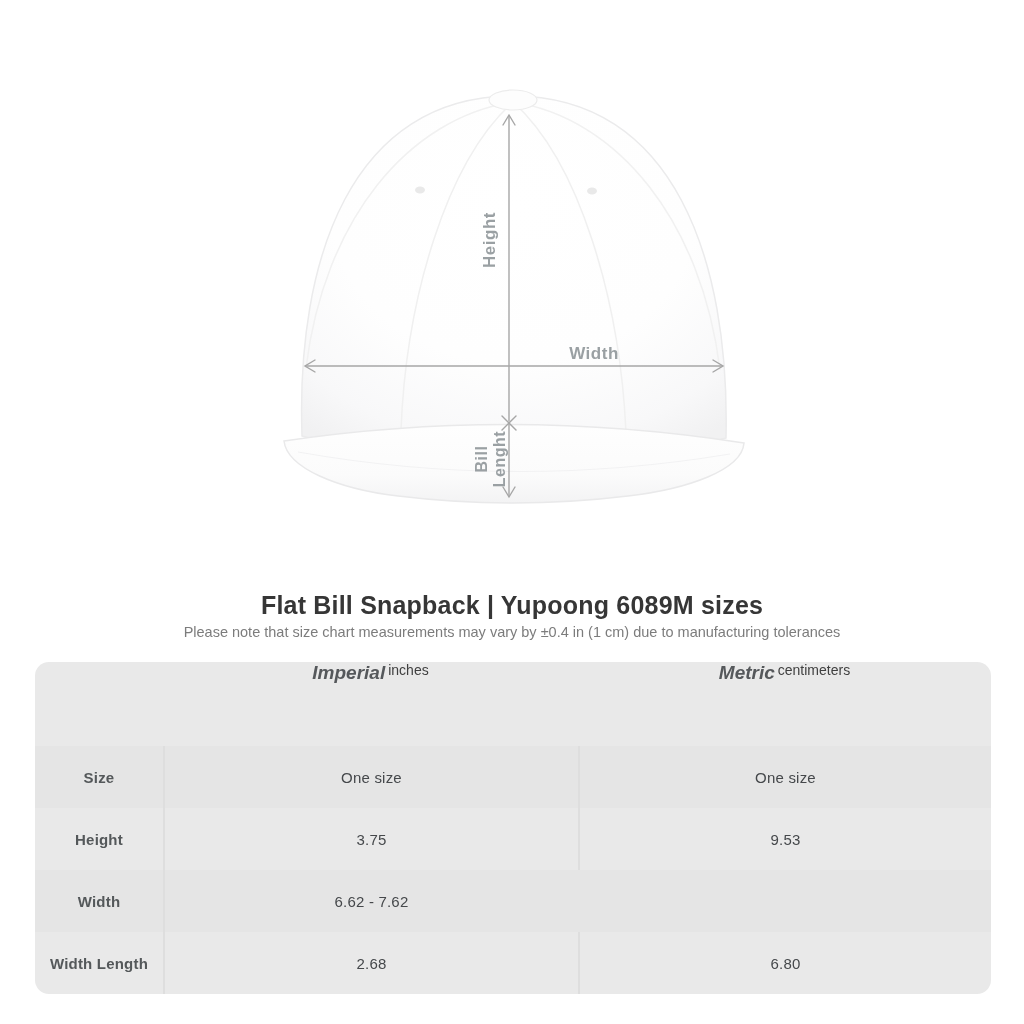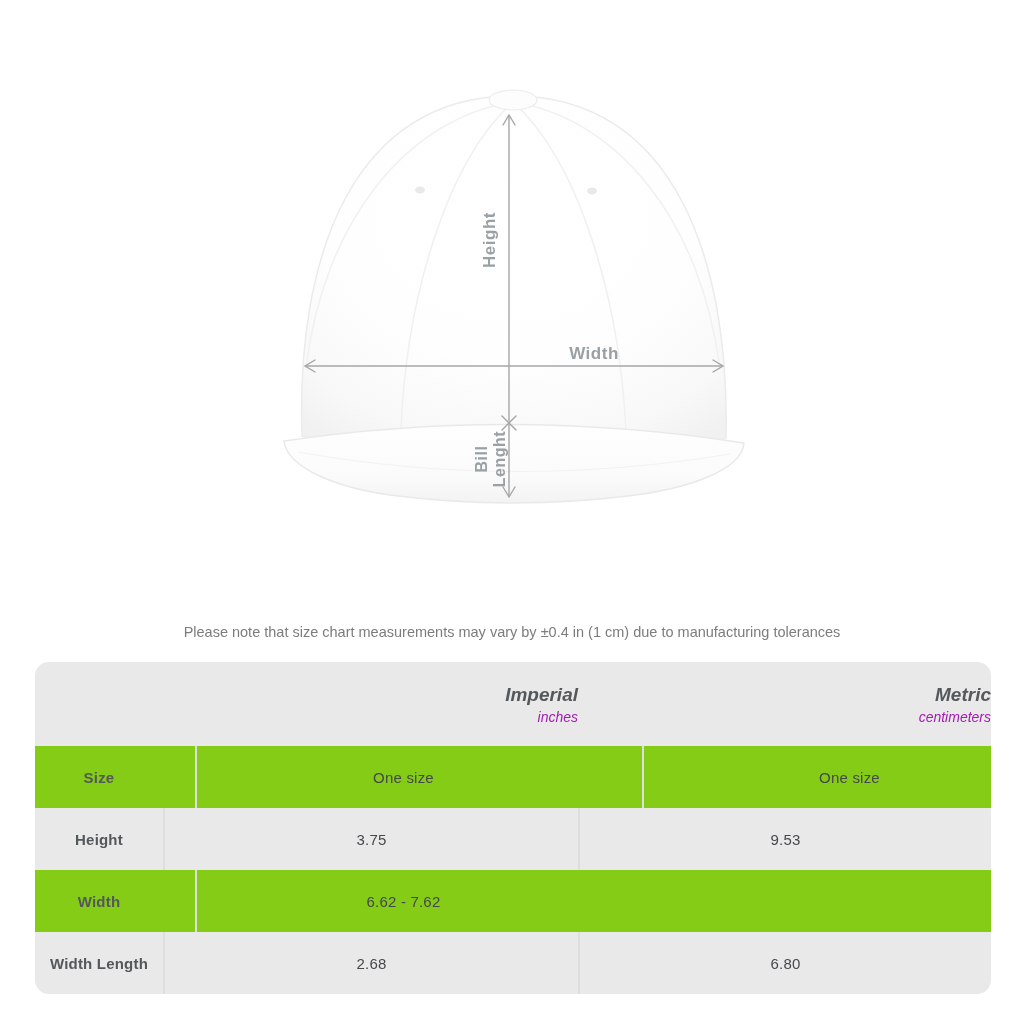--- a/index.html
+++ b/index.html
@@ -15,24 +15,24 @@
   .page-title{position:absolute;left:0;top:591px;width:1024px;text-align:center;
               font-size:25px;font-weight:bold;color:#363636;letter-spacing:.2px;}
   .tolerance-note{position:absolute;left:0;top:624px;width:1024px;text-align:center;
               font-size:14.5px;color:#7c7c7c;}
 
   
   .size-table{position:absolute;left:35px;top:662px;width:956px;border-radius:14px;overflow:hidden;}
   .t-header{display:grid;grid-template-columns:128px 415px 413px;height:84px;}
   .t-row{display:grid;grid-template-columns:128px 415px 413px;height:62px;}
   .band{background:#e9e9e9;}
-  .white{background:#84cc16;gap:32px;}
-  .hcell{display:flex;flex-direction:column;align-items:flex-end;justify-content:center;gap:3px;}
+  .white{background:#e5e5e5;}
+  .hcell{display:flex;align-items:flex-start;justify-content:center;gap:3px;}
   .unit-name{font-size:19px;font-weight:bold;font-style:italic;color:#55585b;}
-  .unit-sub{font-size:14px;font-style:italic;color:#a21caf;}
+  .unit-sub{font-size:14px;color:#404040;}
   .cell{display:flex;align-items:center;justify-content:center;font-size:15px;}
   .cell.rowlabel{font-weight:bold;color:#54585a;letter-spacing:.2px;}
   .cell.value{color:#45484b;border-left:2px solid #dedede;letter-spacing:.2px;}
 </style>
 </head>
 <body>
 
 <div class="canvas">
 
   <svg class="hat-svg" viewBox="0 0 1024 560" aria-hidden="true">
@@ -86,20 +86,21 @@
         <polyline points="713,360 723,366 713,372"></polyline>
       </g>
     </g>
 
     <text class="dim-label" x="495" y="240" transform="rotate(-90 495 240)" text-anchor="middle" font-size="17" fill="#9aa0a3">Height</text>
     <text class="dim-label" x="594" y="359" text-anchor="middle" font-size="17" fill="#9aa0a3">Width</text>
     <text class="dim-label" x="487" y="459" transform="rotate(-90 487 459)" text-anchor="middle" font-size="16" fill="#9aa0a3">Bill</text>
     <text class="dim-label" x="505" y="459" transform="rotate(-90 505 459)" text-anchor="middle" font-size="16" fill="#9aa0a3">Lenght</text>
   </svg>
 
+  <div class="page-title">Flat Bill Snapback | Yupoong 6089M sizes</div>
   <div class="tolerance-note">Please note that size chart measurements may vary by ±0.4 in (1 cm) due to manufacturing tolerances</div>
 
   <div class="size-table">
 
     <div class="t-header band">
       <div class="hcell"></div>
       <div class="hcell">
         <div class="unit-name">Imperial</div>
         <div class="unit-sub">inches</div>
       </div>

